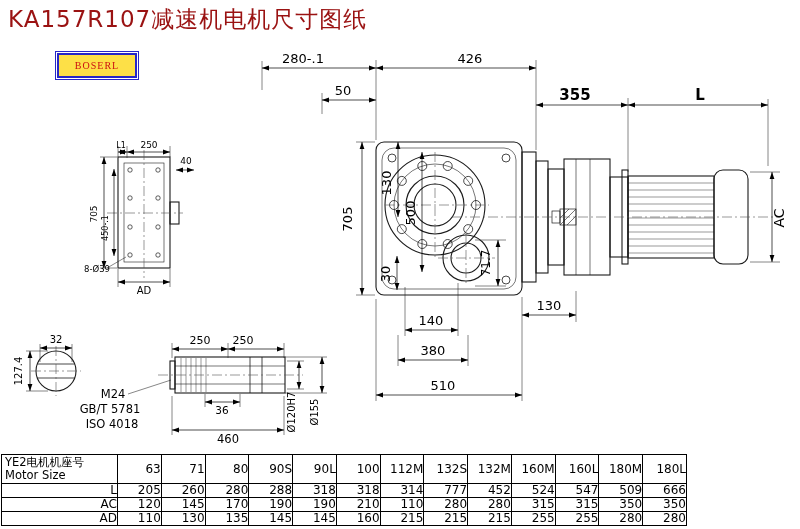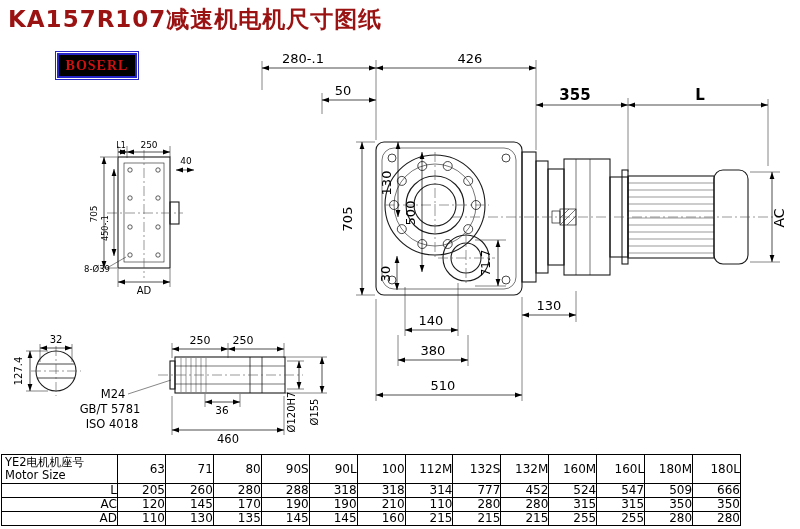--- a/index.html
+++ b/index.html
@@ -1,25 +1,25 @@
 <!DOCTYPE html>
 <html><head>
 <meta charset="utf-8">
 <style>
   html,body{margin:0;padding:0;background:#fff;}
   #page{position:relative;width:800px;height:529px;background:#fff;overflow:hidden;
         font-family:"DejaVu Sans",sans-serif;}
-  #title{position:absolute;left:8px;top:4px;font-size:23px;font-weight:bold;color:#9a1212;
+  #title{position:absolute;left:8px;top:4px;font-size:23px;font-weight:normal;color:#9a1212;
          letter-spacing:1px;white-space:nowrap;}
   #logo{position:absolute;left:57px;top:53px;width:76px;height:21px;border:2px solid #2626c8;
-        outline:1px solid #2626c8;outline-offset:1px;color:#cc1111;font-weight:bold;font-size:14px;
+        outline:1px solid #2626c8;outline-offset:1px;color:#cc1111;font-weight:normal;font-size:10px;
         font-family:"Liberation Serif",serif;display:flex;align-items:center;justify-content:center;
-        letter-spacing:1px;background:#000000;}
+        letter-spacing:1px;background:#fde047;}
   #drawing{position:absolute;left:0;top:0;}
-  #dims-table{position:absolute;left:1px;top:454px;width:740px;border-collapse:collapse;
+  #dims-table{position:absolute;left:1px;top:454px;width:686px;border-collapse:collapse;
               table-layout:fixed;font-size:12px;color:#000;}
   #dims-table th,#dims-table td{border:1px solid #000;text-align:right;padding:0;
               font-weight:normal;height:13px;line-height:13px;overflow:hidden;white-space:nowrap;}
   #dims-table thead th{height:28px;}
   #dims-table .hdr-label{width:112px;text-align:left;padding-left:3px;font-size:11.5px;line-height:13px;}
   svg text{fill:#000;}
   .dl{stroke:#000;stroke-width:.7;}
   .xl{stroke:#222;stroke-width:.55;}
   .cl{stroke:#555;stroke-width:.6;stroke-dasharray:10 3 2 3;}
 </style>

